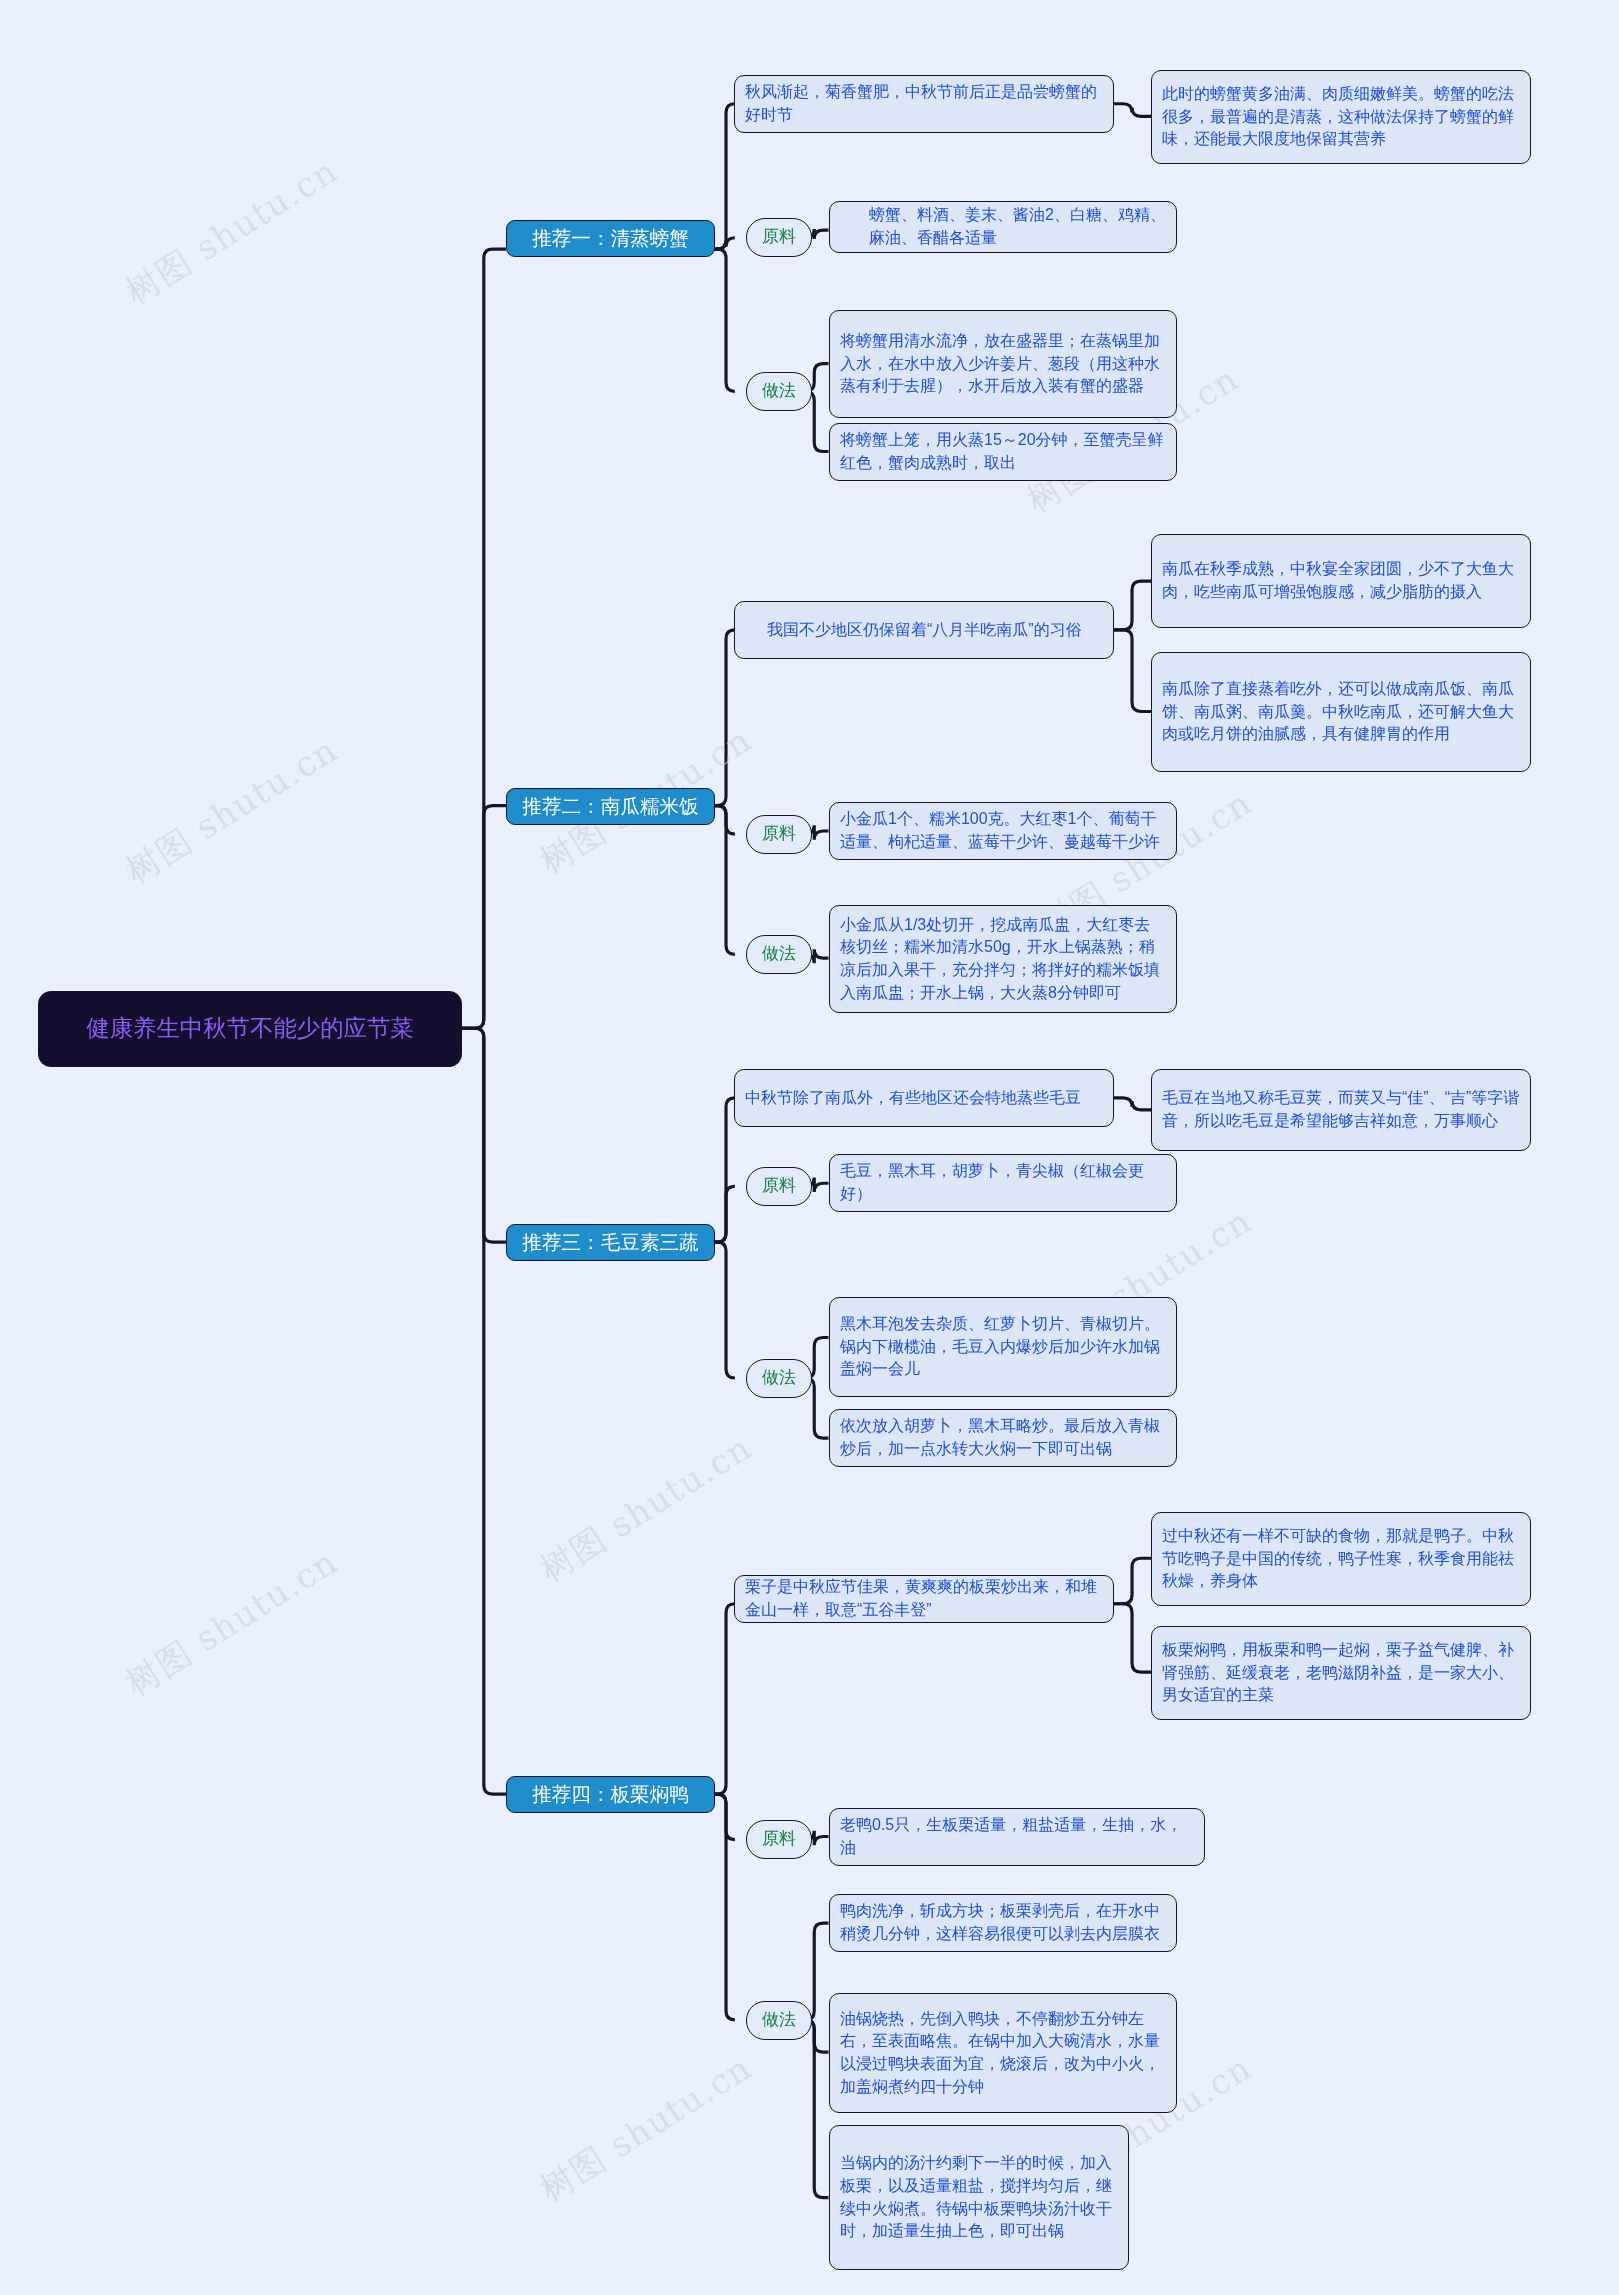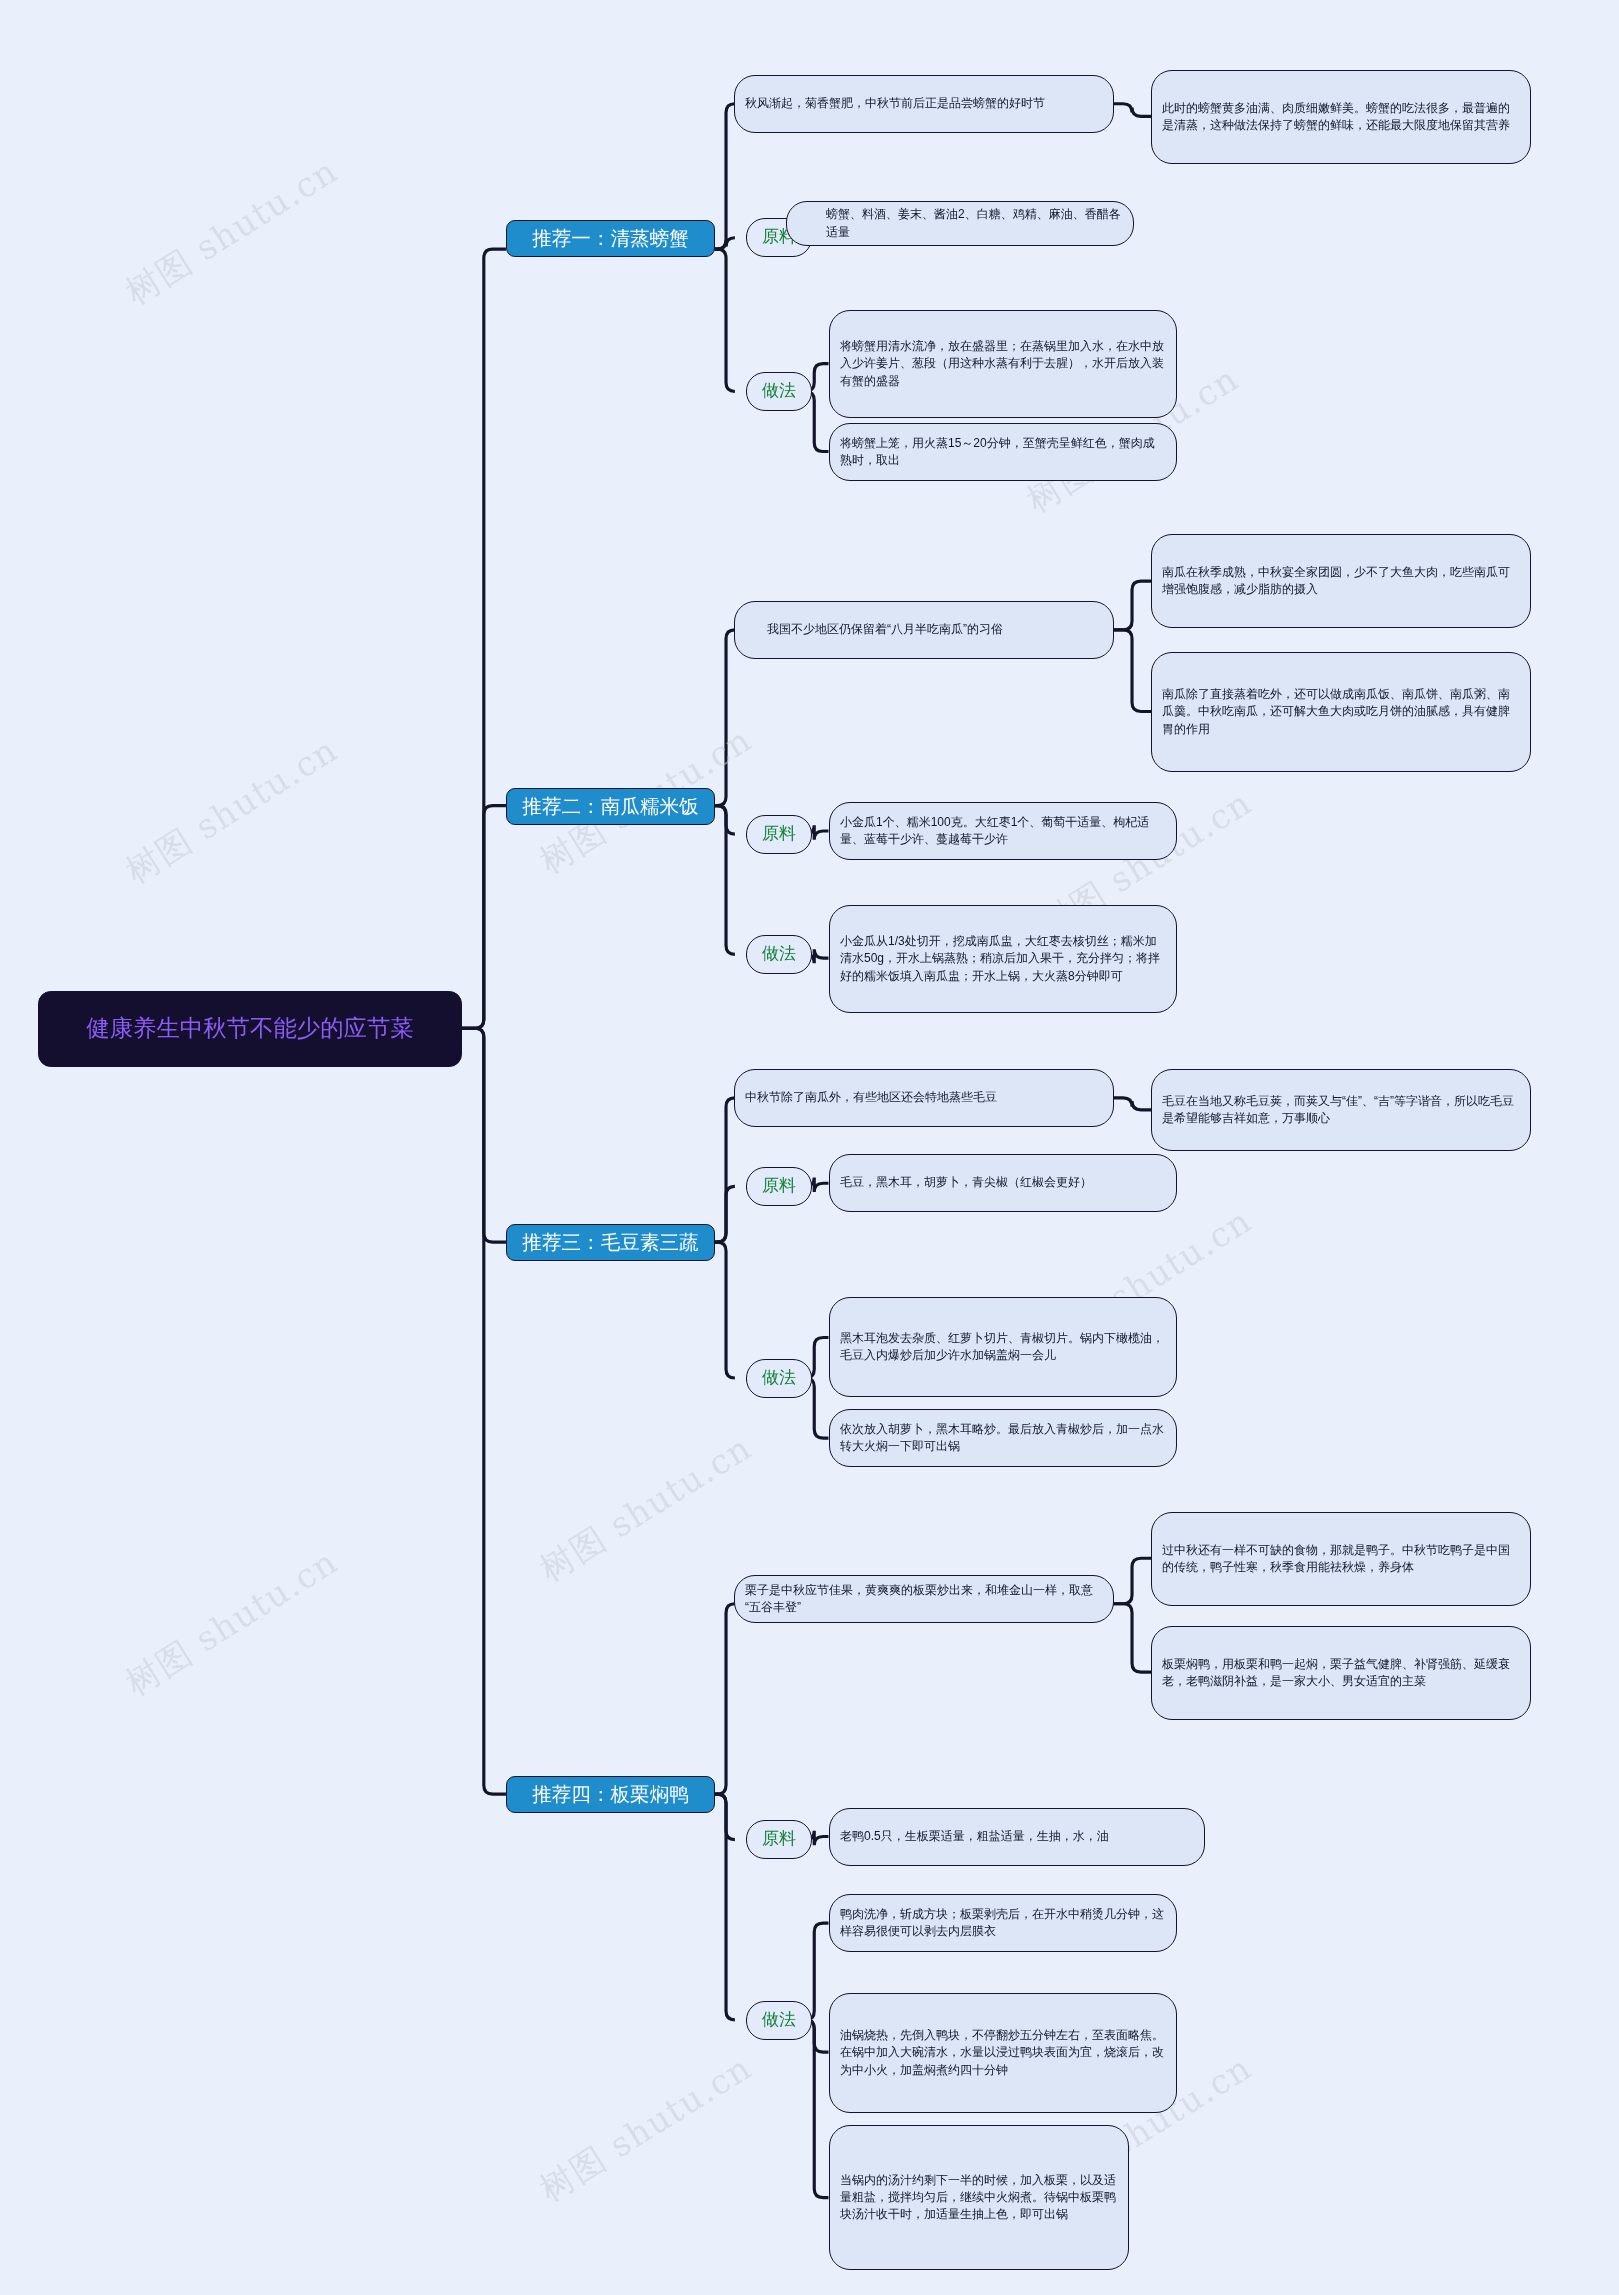--- a/index.html
+++ b/index.html
@@ -73,24 +73,24 @@
     justify-content:center;
     text-align:center;
     border-radius:19px;
     padding:3.8px 8.9px;
     white-space:nowrap;
     margin-left:12px;
   }
 
   .node.leaf{
     background:#dde6f7;
-    color:#0f172a;
-    font-size:12px;
+    color:#1d4ed8;
+    font-size:16px;
     padding:7.6px 10px;
-    border-radius:21px;
+    border-radius:10px;
     align-items:center;
   }
   .node.leaf span{display:block;}
 </style>
 </head>
 <body>
 
 <div id="canvas">
 
   <svg class="links" viewBox="0 0 2560 3629">
@@ -148,21 +148,21 @@
   <div id="node-layer">
       <div class="node leaf" style="left: 734px; top: 75px; width: 380px; height: 58px;">
         <span>秋风渐起，菊香蟹肥，中秋节前后正是品尝螃蟹的好时节</span>
       </div>
       <div class="node leaf" style="left: 1151px; top: 70px; width: 380px; height: 94px;">
         <span>此时的螃蟹黄多油满、肉质细嫩鲜美。螃蟹的吃法很多，最普遍的是清蒸，这种做法保持了螃蟹的鲜味，还能最大限度地保留其营养</span>
       </div>
       <div class="node label" style="left: 734px; top: 218px; width: 66px; height: 39px;">
         <span>原料</span>
       </div>
-      <div class="node leaf" style="left: 786px; top: 201px; width: 348px; height: 45px; padding-left: 39px;">
+      <div class="node leaf" style="left: 829px; top: 201px; width: 348px; height: 52px; padding-left: 39px;">
         <span>螃蟹、料酒、姜末、酱油2、白糖、鸡精、麻油、香醋各适量</span>
       </div>
       <div class="node label" style="left: 734px; top: 372px; width: 66px; height: 39px;">
         <span>做法</span>
       </div>
       <div class="node leaf" style="left: 829px; top: 310px; width: 348px; height: 108px;">
         <span>将螃蟹用清水流净，放在盛器里；在蒸锅里加入水，在水中放入少许姜片、葱段（用这种水蒸有利于去腥），水开后放入装有蟹的盛器</span>
       </div>
       <div class="node leaf" style="left: 829px; top: 423px; width: 348px; height: 58px;">
         <span>将螃蟹上笼，用火蒸15～20分钟，至蟹壳呈鲜红色，蟹肉成熟时，取出</span>

